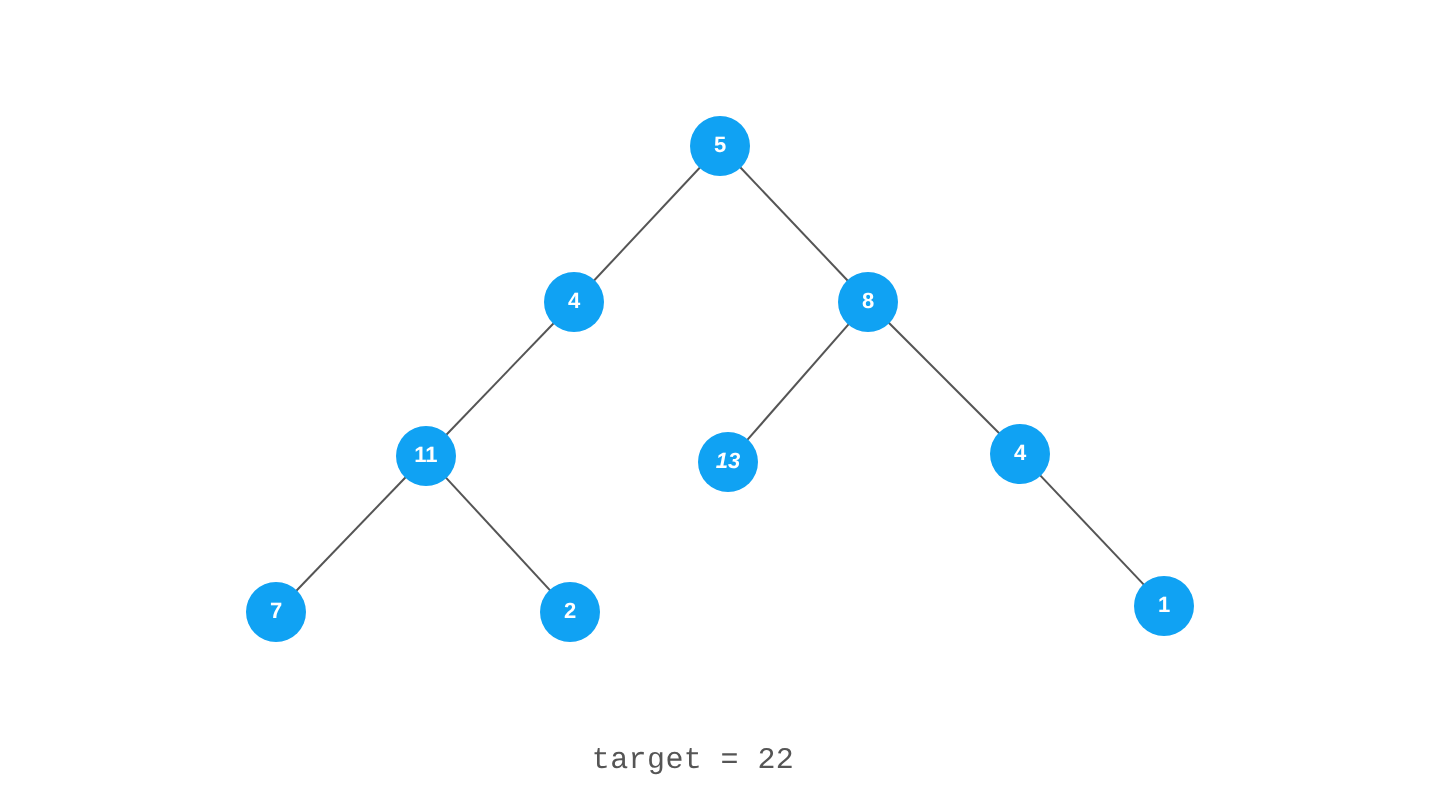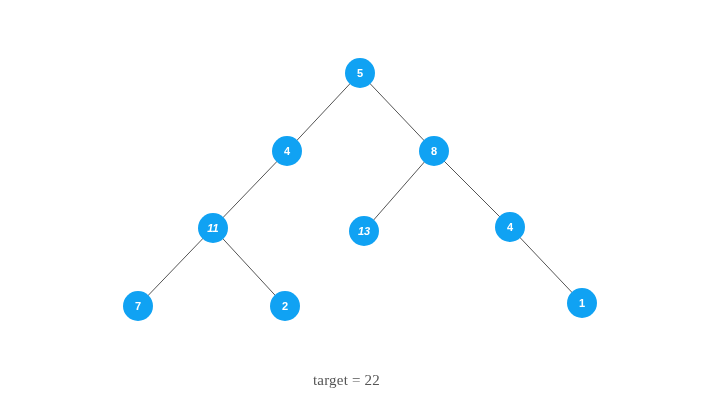--- a/index.html
+++ b/index.html
@@ -47,21 +47,21 @@
     line-height: 1;
     box-sizing: border-box;
     user-select: none;
   }
   .caption {
     position: absolute;
     left: 0;
     width: 693px;
     text-align: center;
     color: #555555;
-    font-family: Liberation Serif, serif;
+    font-family: Liberation Mono, monospace;
     font-size: 15px;
     letter-spacing: 0.2px;
     white-space: nowrap;
   }
 </style>
 </head>
 <body>
 
 <div id="stage">
 
@@ -79,21 +79,21 @@
   <div id="node-layer">
       <div class="node" style="left: 345px; top: 58px; width: 30px; height: 30px; background: rgb(16, 162, 243); color: rgb(255, 255, 255);">
         <span>5</span>
       </div>
       <div class="node" style="left: 272px; top: 136px; width: 30px; height: 30px; background: rgb(16, 162, 243); color: rgb(255, 255, 255);">
         <span>4</span>
       </div>
       <div class="node" style="left: 419px; top: 136px; width: 30px; height: 30px; background: rgb(16, 162, 243); color: rgb(255, 255, 255);">
         <span>8</span>
       </div>
-      <div class="node" style="left: 198px; top: 213px; width: 30px; height: 30px; background: rgb(16, 162, 243); color: rgb(255, 255, 255); font-style: italic;">
+      <div class="node" style="left: 198px; top: 213px; width: 30px; height: 30px; background: rgb(16, 162, 243); color: rgb(255, 255, 255);">
         <span>11</span>
       </div>
       <div class="node" style="left: 349px; top: 216px; width: 30px; height: 30px; background: rgb(16, 162, 243); color: rgb(255, 255, 255); font-style: italic;">
         <span>13</span>
       </div>
       <div class="node" style="left: 495px; top: 212px; width: 30px; height: 30px; background: rgb(16, 162, 243); color: rgb(255, 255, 255);">
         <span>4</span>
       </div>
       <div class="node" style="left: 123px; top: 291px; width: 30px; height: 30px; background: rgb(16, 162, 243); color: rgb(255, 255, 255);">
         <span>7</span>

